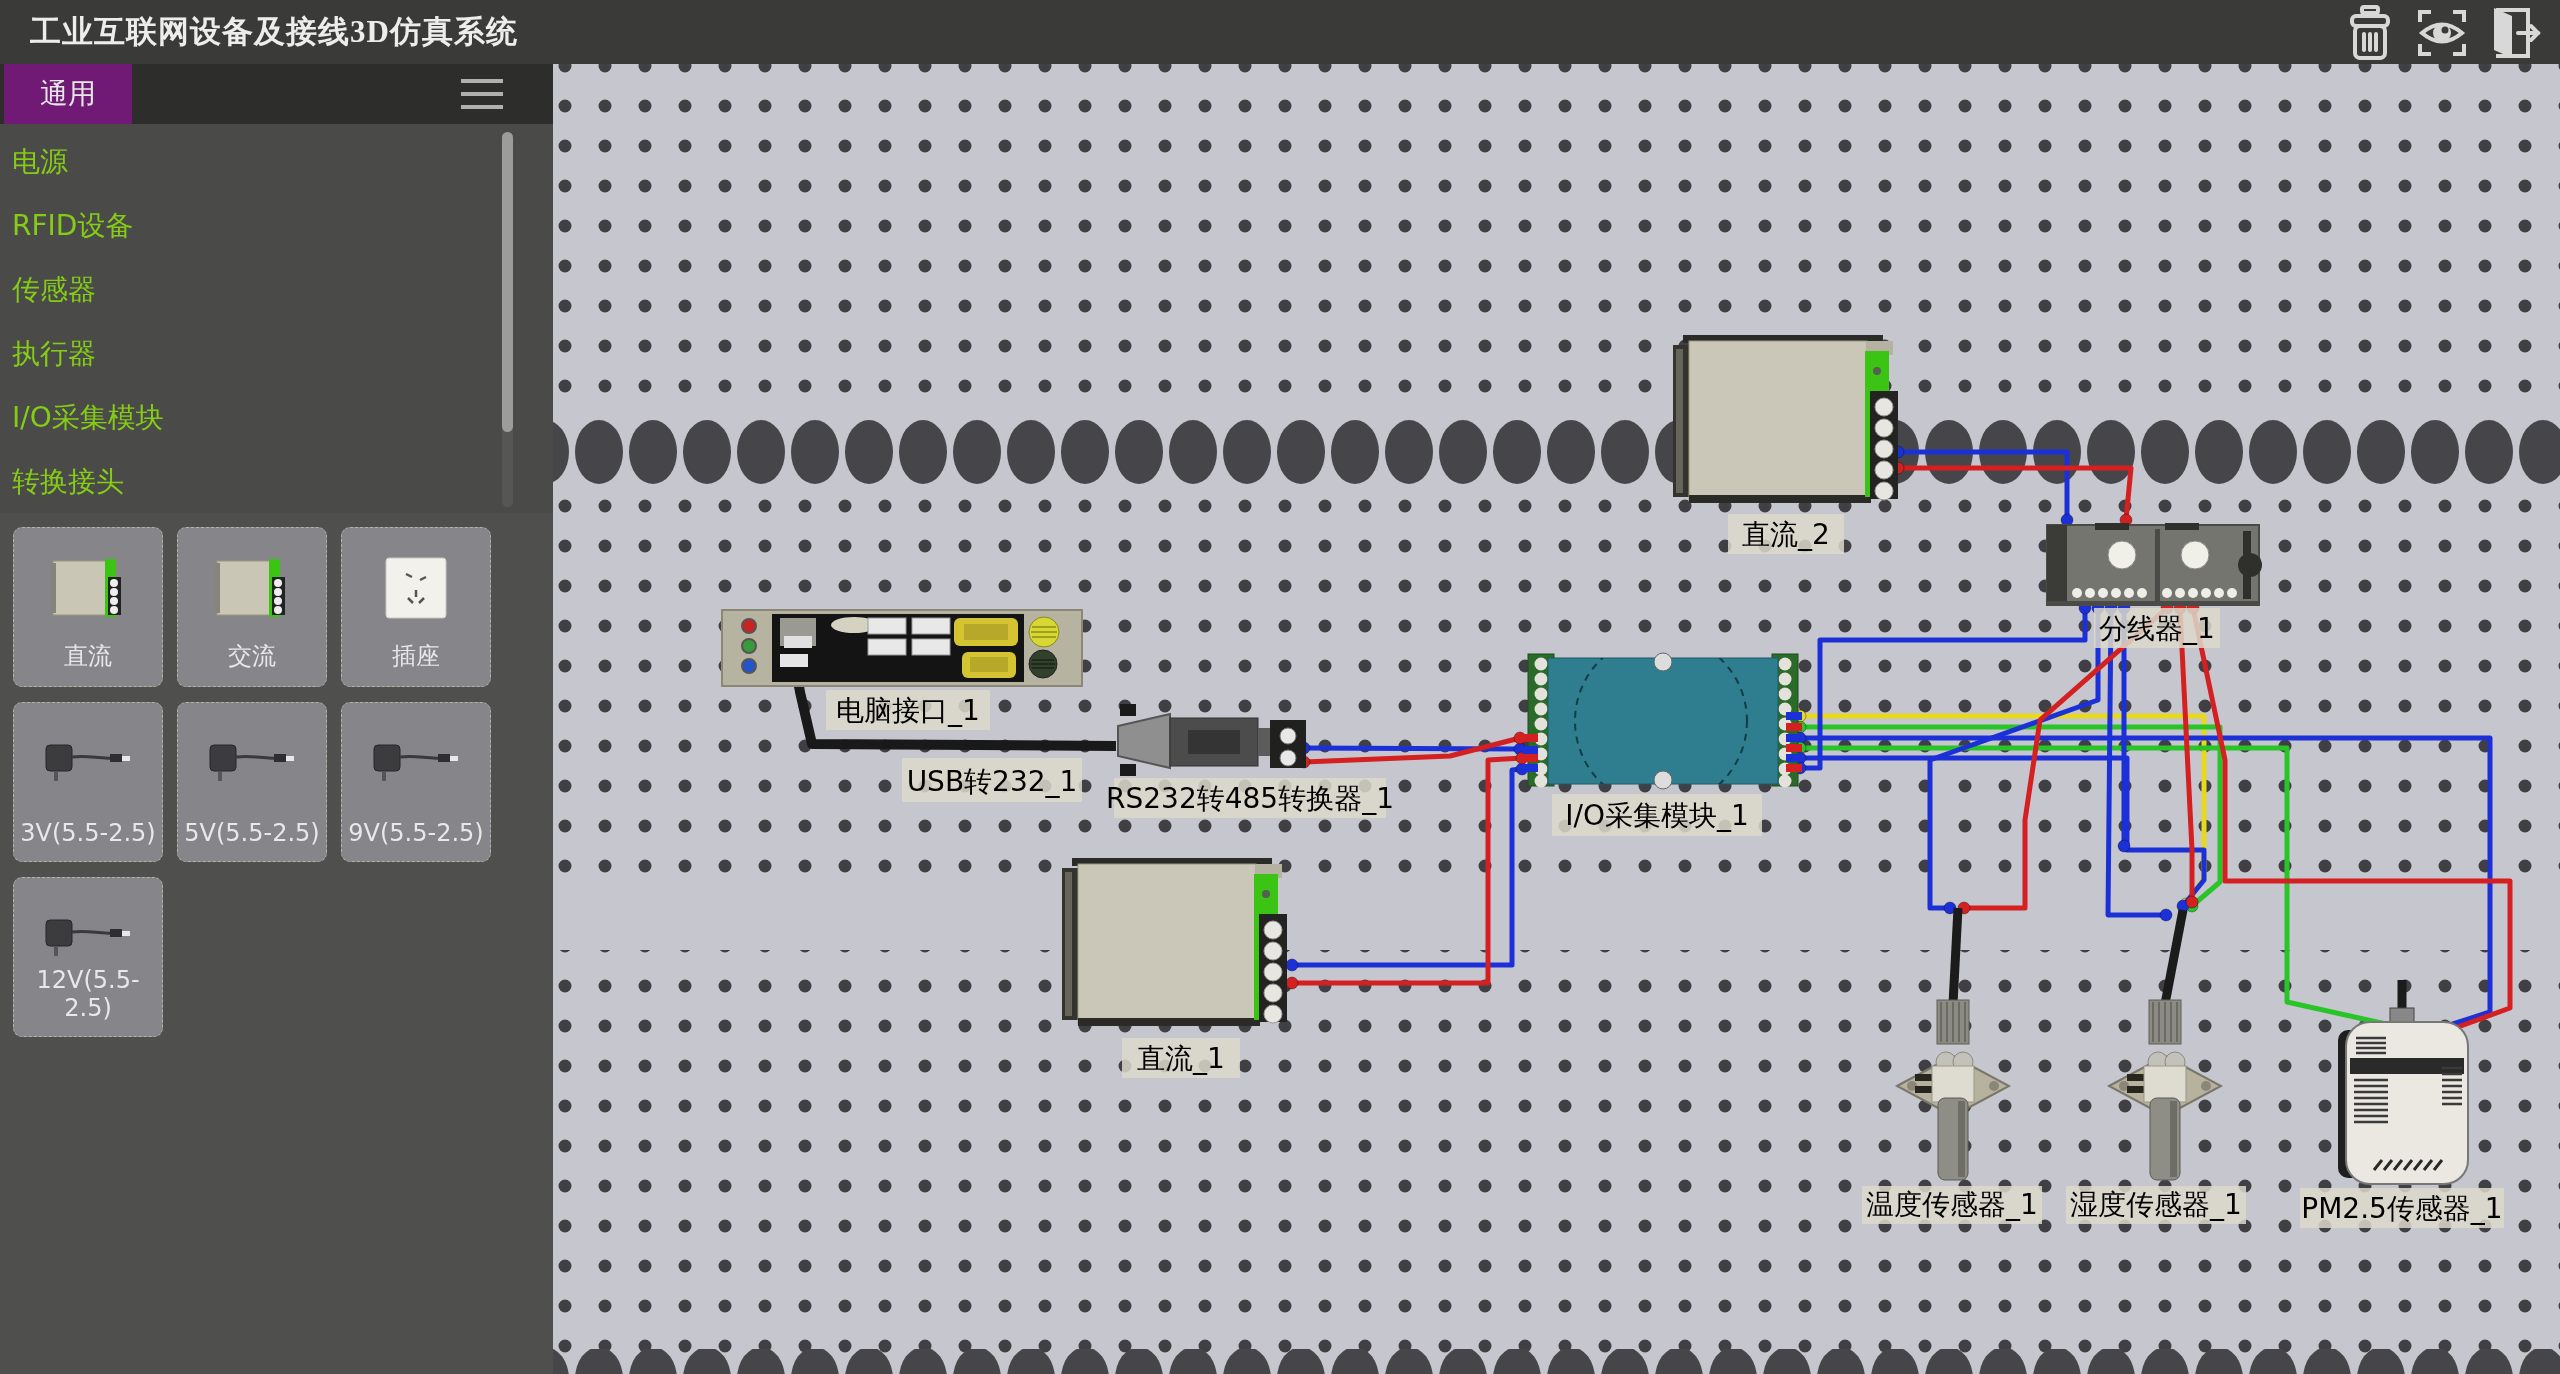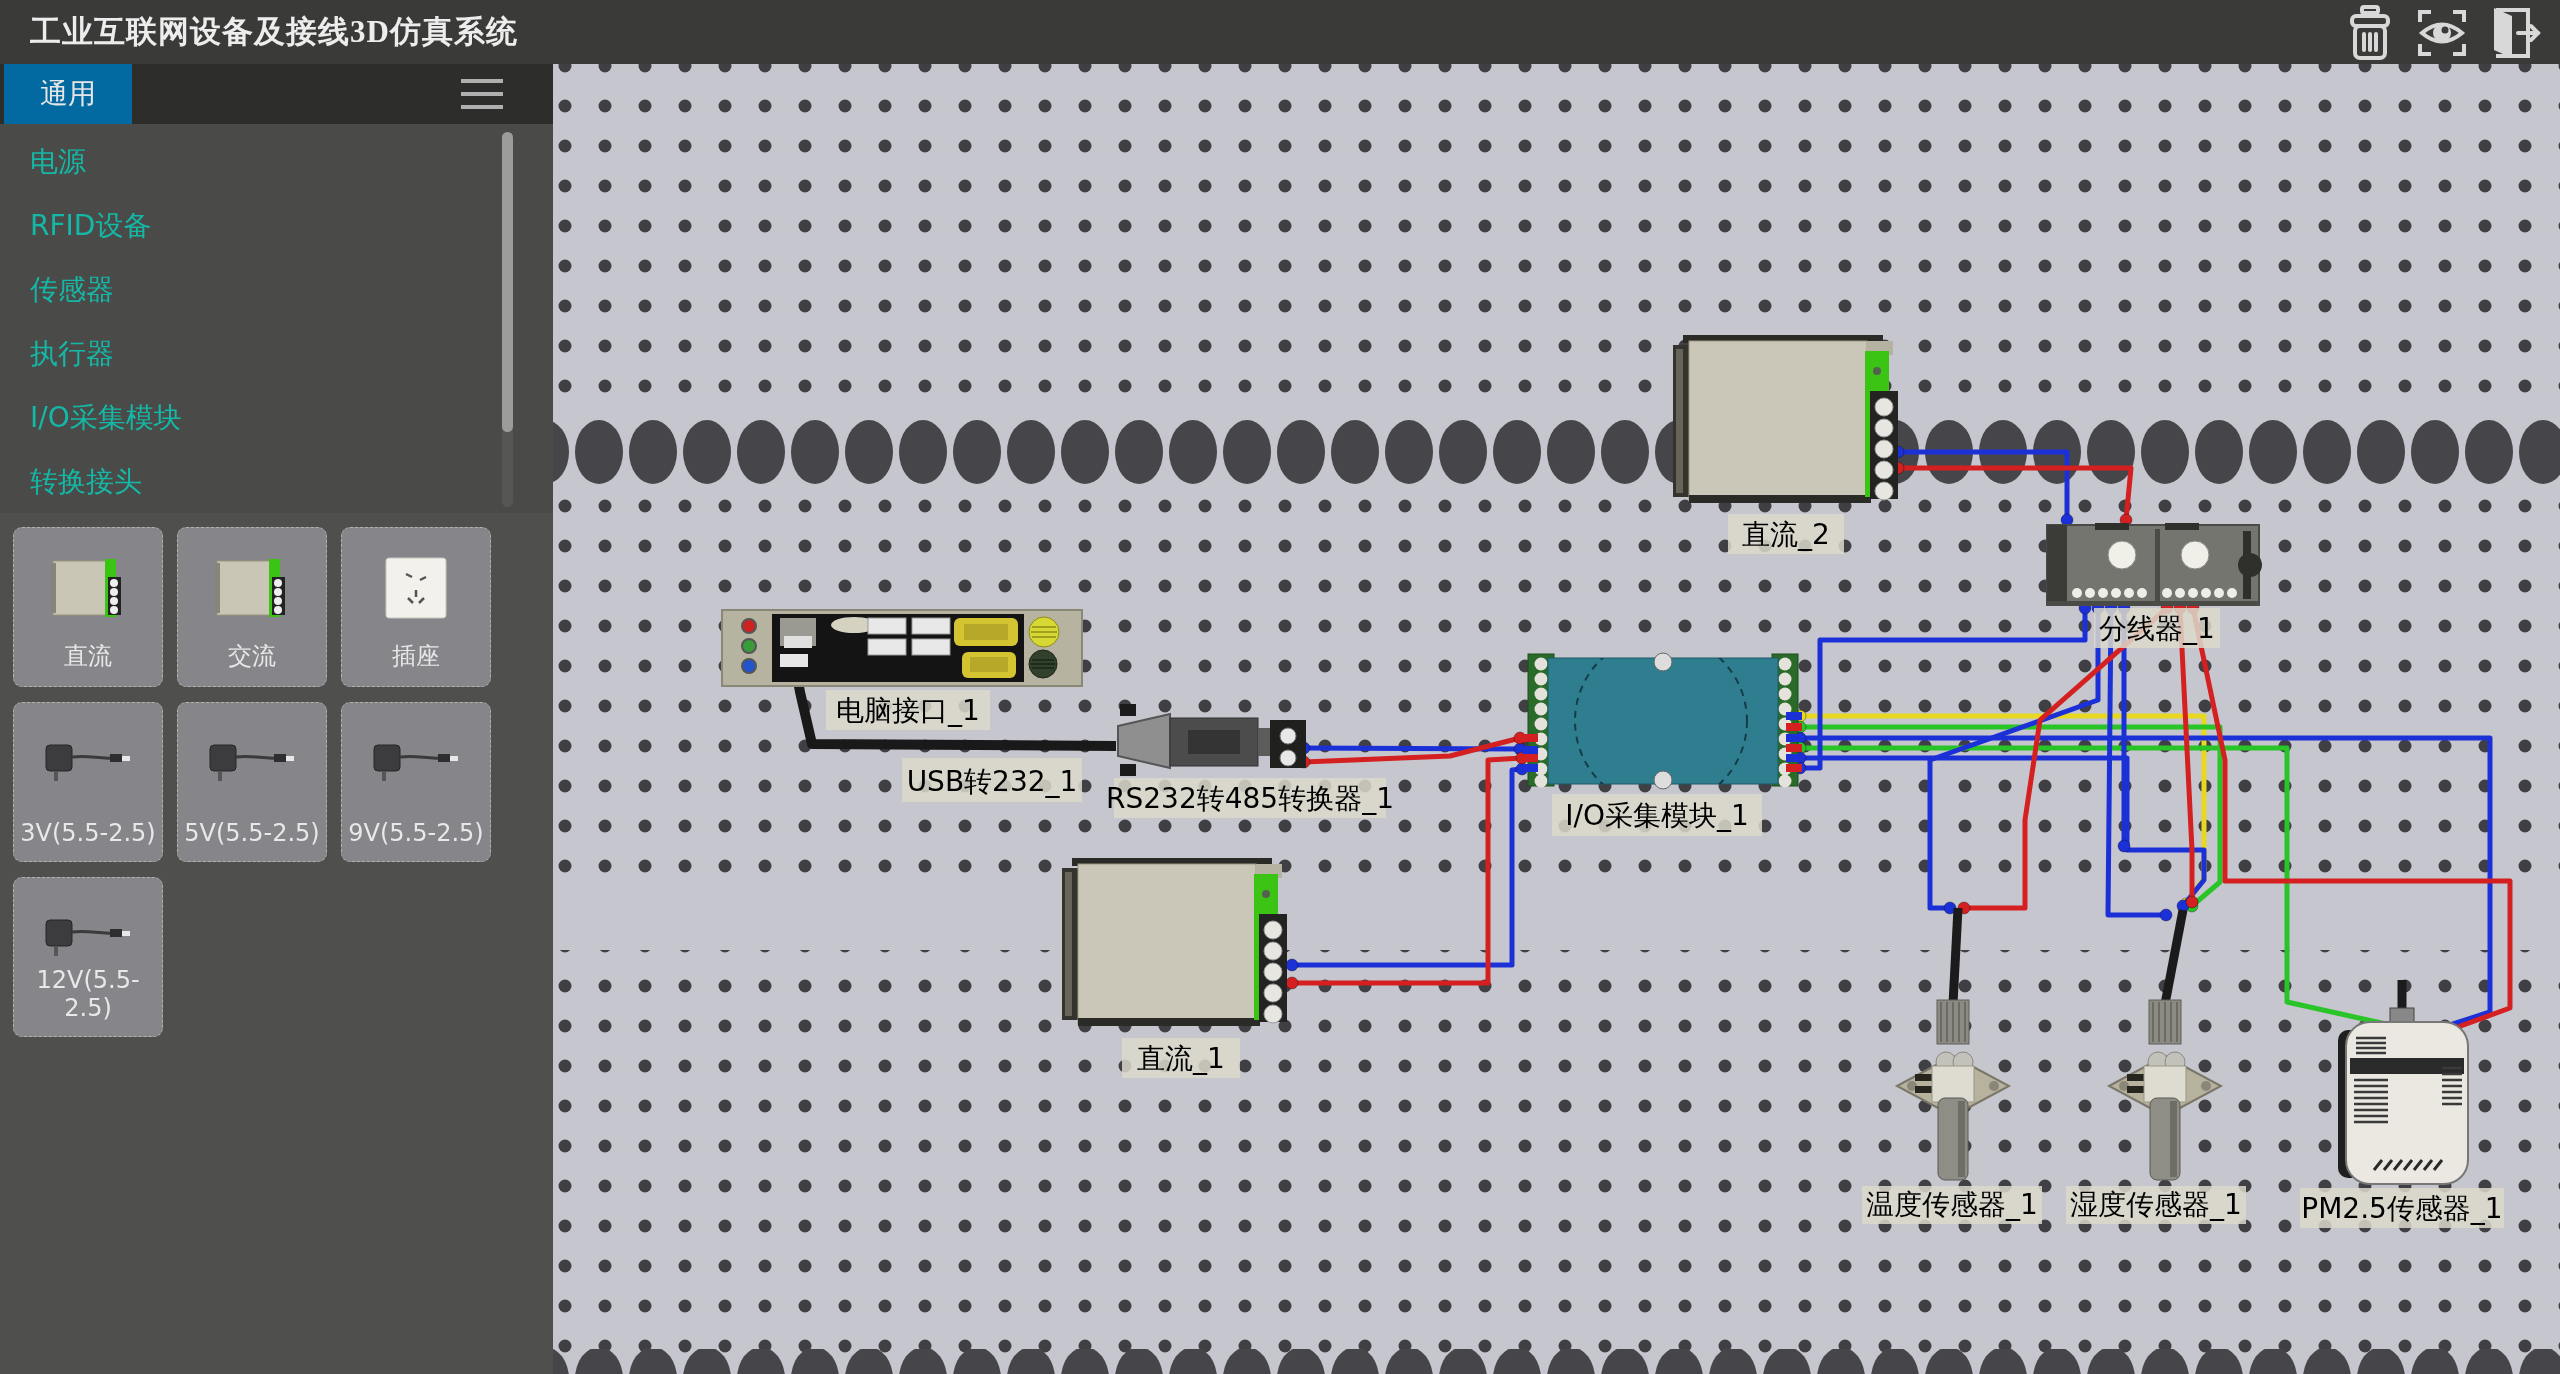--- a/index.html
+++ b/index.html
@@ -6,27 +6,27 @@
   body{width:2560px;height:1374px;position:relative;overflow:hidden;
        font-family:"DejaVu Sans","Liberation Sans",sans-serif;}
   
   #topbar{position:absolute;left:0;top:0;width:2560px;height:64px;background:#3a3a38;z-index:30;}
   #topbar .title{position:absolute;left:30px;top:0;line-height:64px;font-size:31px;font-weight:700;color:#ededed;letter-spacing:1px;font-family:Liberation Serif, serif;}
   .tb-icon{position:absolute;top:4px;width:60px;height:58px;cursor:pointer;}
   #icon-trash{right:160px;} #icon-eye{right:88px;} #icon-exit{right:18px;}
   
   #sidebar{position:absolute;left:0;top:64px;width:553px;height:1310px;background:#4a4a48;z-index:20;}
   #tabstrip{position:absolute;left:0;top:0;width:553px;height:60px;background:#2d2d2b;}
-  #tab-common{position:absolute;left:4px;top:0;width:128px;height:60px;background:#0369a1;
+  #tab-common{position:absolute;left:4px;top:0;width:128px;height:60px;background:#701a75;
               color:#e6e6e6;font-size:28px;text-align:center;line-height:60px;cursor:pointer;}
   #hamburger{position:absolute;right:50px;top:15px;width:42px;height:30px;cursor:pointer;}
   #hamburger div{height:4px;background:#b0b0b0;margin-bottom:9px;}
   #menu{position:absolute;left:0;top:60px;width:553px;height:389px;background:#4a4a48;}
   #menu-list{list-style:none;margin:0;padding:6px 0 0 0;}
-  #menu-list li{height:64px;line-height:64px;padding-left:30px;font-size:28px;color:#14b8a6;cursor:pointer;}
+  #menu-list li{height:64px;line-height:64px;padding-left:12px;font-size:28px;color:#84cc16;cursor:pointer;}
   #menu-scroll-track{position:absolute;right:40px;top:8px;width:11px;height:375px;background:#565654;border-radius:6px;}
   #menu-scroll-thumb{position:absolute;right:40px;top:8px;width:11px;height:300px;background:#9c9c98;border-radius:6px;cursor:pointer;}
   #cards-panel{position:absolute;left:0;top:449px;width:553px;height:861px;background:#4f4f4d;}
   #cards-grid{position:absolute;left:13px;top:14px;width:478px;display:grid;
               grid-template-columns:150px 150px 150px;grid-auto-rows:160px;gap:15px 14px;}
   .card{background:#85858a;border:1px dashed #b2b2aa;border-radius:9px;position:relative;cursor:pointer;padding-left:32px;}
   .card svg{position:absolute;left:50%;top:38%;transform:translate(-50%,-50%);}
   .card .card-label{position:absolute;left:0;bottom:14px;width:100%;text-align:center;
                     font-size:24px;color:#e8e8e8;}
   

